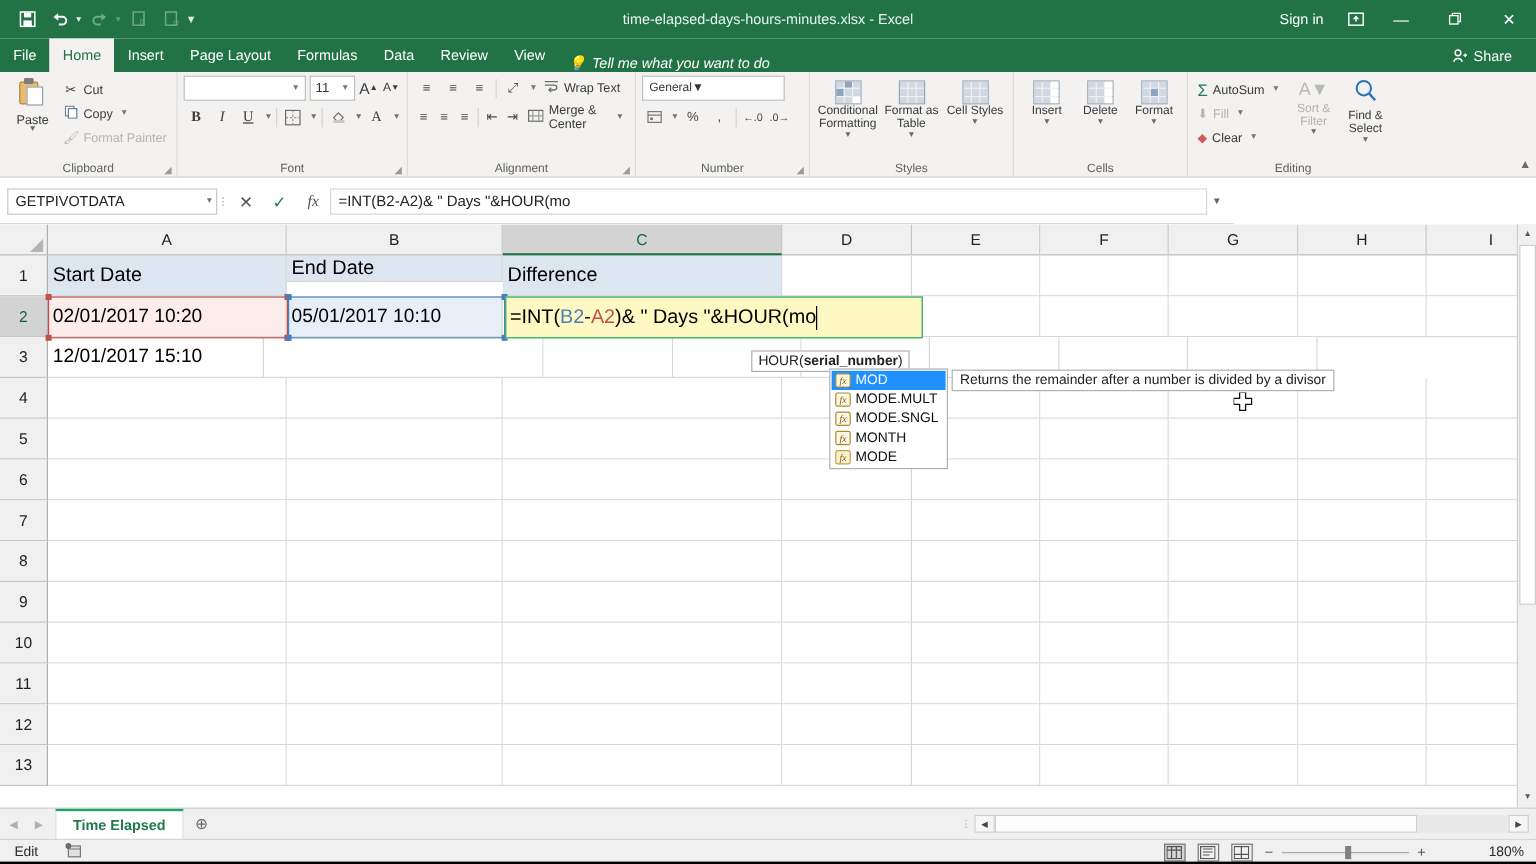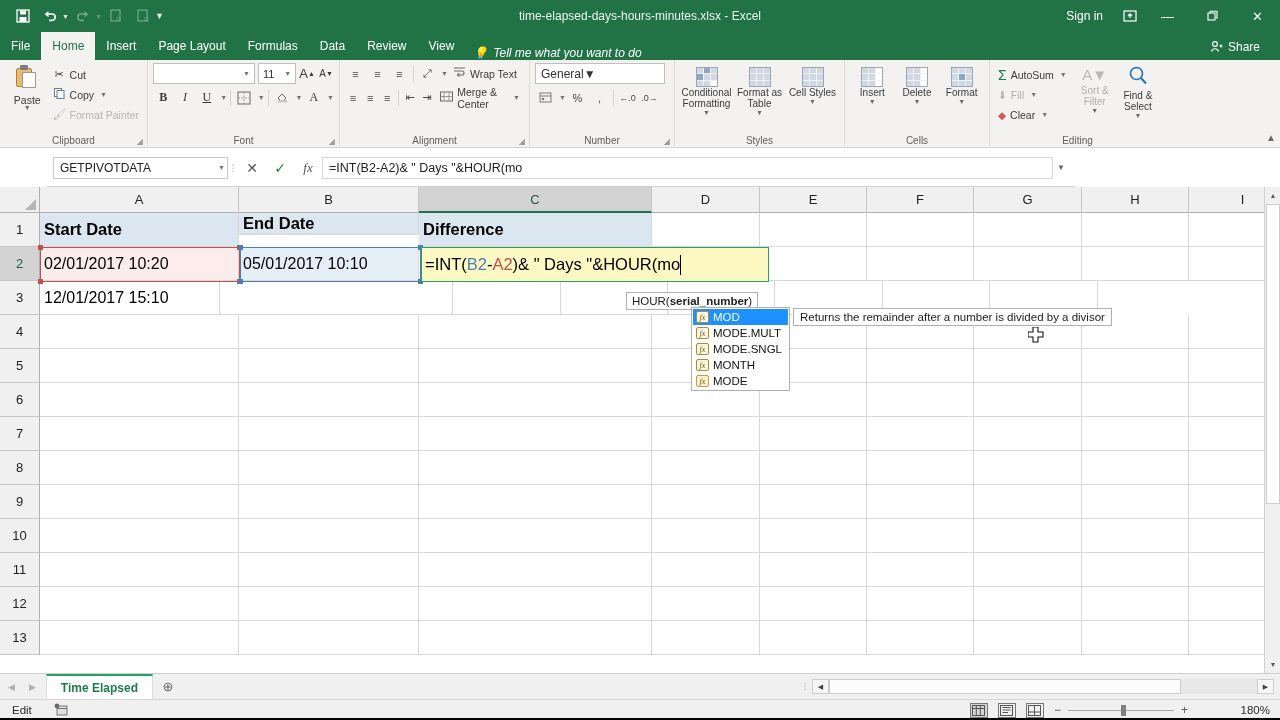--- a/index.html
+++ b/index.html
@@ -137,22 +137,22 @@
     width: 21px; height: 21px; display: flex; align-items: center; justify-content: center;
     font-size: 11px; color: #4a4a4a;
   }
   .wrap-btn {
     display: flex; align-items: center; gap: 4px; font-size: 10.5px; color: #3b3b3b;
     height: 21px; padding: 0 4px;
   }
 
   
   .numfmt {
-    width: 130px; height: 21px; background: #ffffff; border: 1px solid #bfbfbf;
-    display: flex; align-items: center; padding: 0 2px 0 5px; font-size: 12px; color: #333;
+    width: 119px; height: 21px; background: #ffffff; border: 1px solid #bfbfbf;
+    display: flex; align-items: center; padding: 0 2px 0 5px; font-size: 10px; color: #333;
     margin-bottom: 3px;
   }
 
   
   .style-btn {
     display: flex; flex-direction: column; align-items: center; width: 54px; padding-top: 2px;
   }
   .style-btn .sbl { font-size: 10px; color: #3b3b3b; text-align: center; line-height: 11px; }
   .style-btn .sbc { font-size: 7px; color: #6b6b6b; }
 
@@ -168,21 +168,21 @@
     height: 19px; padding: 0 3px;
   }
   .collapse-arrow {
     position: absolute; right: 4px; bottom: 4px; font-size: 10px; color: #6b6b6b;
   }
 
   
   .fbar {
     position: absolute; top: 149px; left: 0; width: 1028px; height: 38px;
     background: #ffffff; border-bottom: 1px solid #d0d0d0;
-    display: flex; align-items: center; padding: 0 6px; margin-left: 47px;
+    display: flex; align-items: center; padding: 0 6px;
   }
   .namebox {
     width: 175px; height: 22px; border: 1px solid #c8c8c8; background: #ffffff;
     display: flex; align-items: center; padding: 0 2px 0 6px;
     font-size: 12px; color: #222;
   }
   .namebox .nv { flex: 1; white-space: nowrap; overflow: hidden; }
   .grip { width: 10px; text-align: center; color: #9a9a9a; font-size: 9px; letter-spacing: 0; }
   .fb-btn {
     width: 28px; height: 24px; display: flex; align-items: center; justify-content: center;
@@ -231,21 +231,21 @@
 
   .cells { position: absolute; top: 26px; left: 40px; }
   .grow { display: flex; }
   .cell {
     border-right: 1px solid #d8d8d8; border-bottom: 1px solid #d8d8d8;
     display: flex; align-items: center; padding: 0 4px;
     font-size: 16px; color: #000; background: #ffffff;
     overflow: hidden; white-space: nowrap;
     position: relative;
   }
-  .cell.hdr { background: #dce6f1; font-weight: bold; font-size: 16.5px; }
+  .cell.hdr { background: #dce6f1; font-weight: normal; font-size: 16.5px; }
   .cell.ref-a { background: #fdecec; color: #000; }
   .cell.ref-b { background: #e6eef8; color: #000; }
 
   
   .ref-border {
     position: absolute; pointer-events: none;
   }
   .ref-border .hnd {
     position: absolute; width: 5px; height: 5px;
   }

